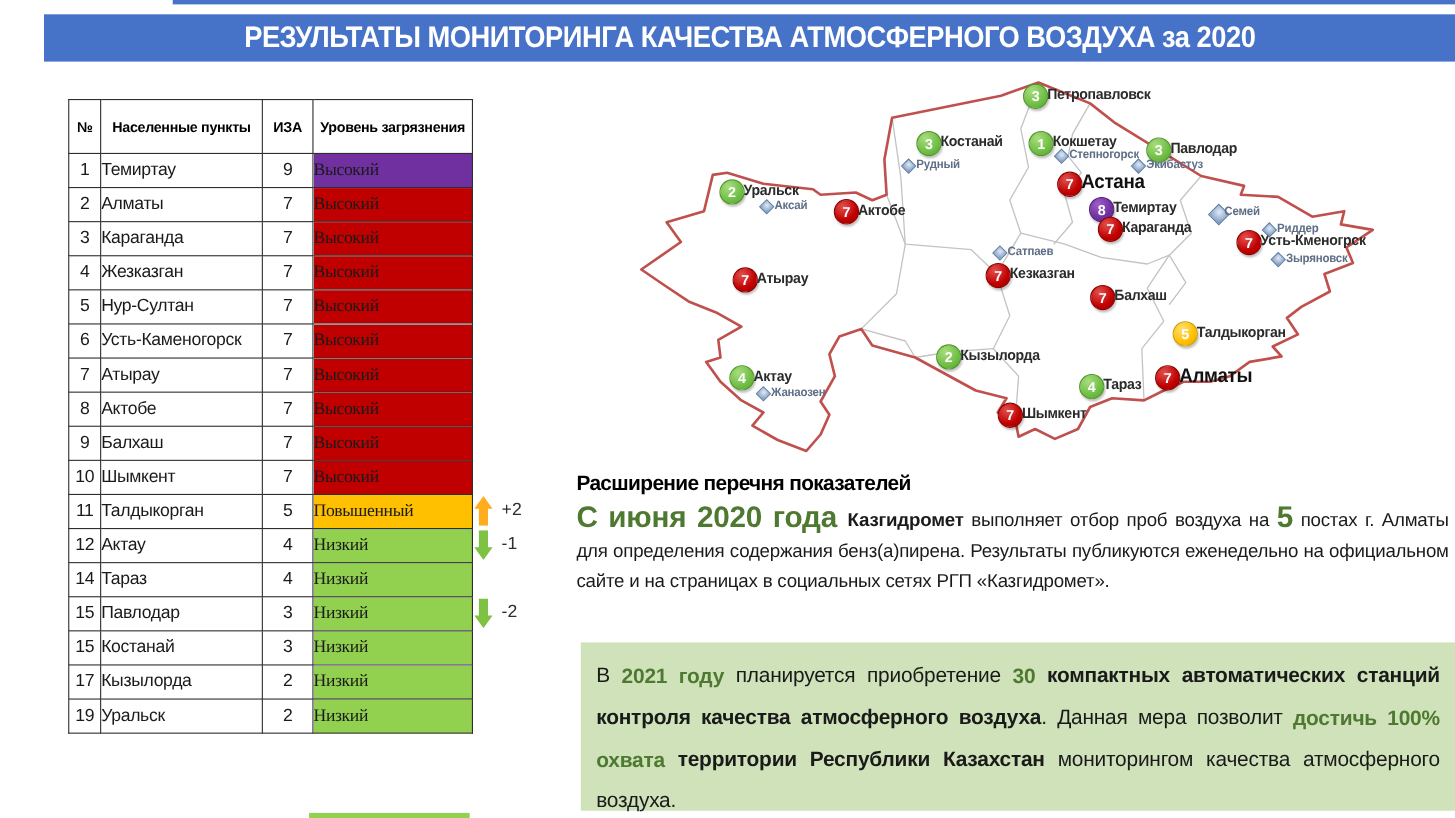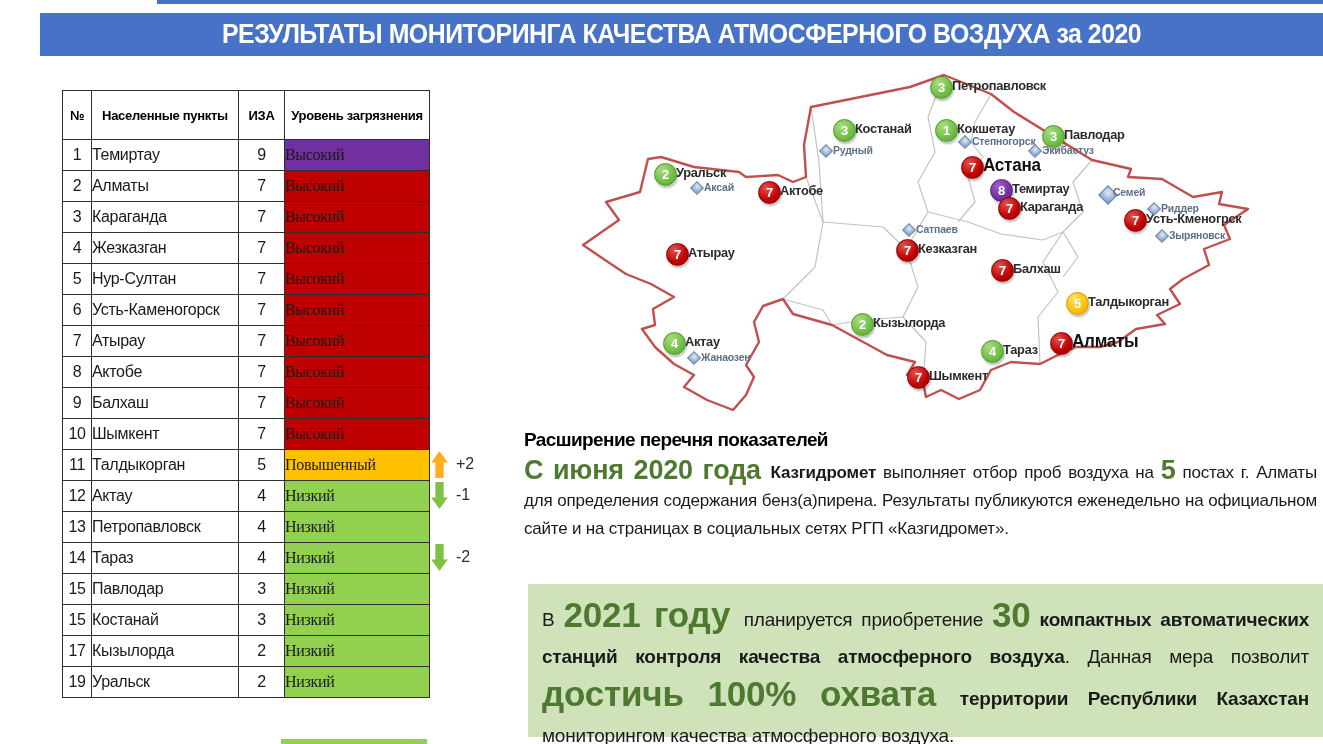--- a/index.html
+++ b/index.html
@@ -53,21 +53,21 @@
     letter-spacing:-.2px;white-space:nowrap;transform:scaleX(.95);transform-origin:left;}
   
   .sec-head{position:absolute;left:524px;top:429px;font-size:19px;font-weight:bold;color:#000;
     letter-spacing:-.6px;margin:0;}
   .para{position:absolute;left:524px;top:456px;width:793px;font-size:17px;line-height:28px;
     color:#1a1a1a;text-align:justify;letter-spacing:-.2px;margin:0;}
   .para .seg-green-big{font-size:27px;line-height:28px;}
   .infobox{position:absolute;left:528px;top:584px;width:767px;height:129px;background:#CFE2BA;
     padding:12px 14px;}
   .infobox p{margin:0;font-size:19px;line-height:37px;color:#1a1a1a;text-align:justify;letter-spacing:-.2px;}
-  .infobox .seg-green-big{font-size:35px;line-height:37px;}
+  .infobox .seg-green-big{font-size:19px;line-height:37px;}
   .seg-bold{font-weight:bold;}
   .seg-green-big{font-weight:bold;color:#4E7931;vertical-align:-1px;}
 </style>
 </head>
 <body>
 
 <div class="top-accent"></div>
 <div class="header-bar">
   <span>РЕЗУЛЬТАТЫ МОНИТОРИНГА КАЧЕСТВА АТМОСФЕРНОГО ВОЗДУХА за 2020</span>
 </div>
@@ -144,26 +144,20 @@
       </tr>
       <tr>
         <td class="c-num">11</td>
         <td class="c-city">Талдыкорган</td>
         <td class="c-iza">5</td>
         <td class="c-level" style="background: rgb(255, 192, 0);">Повышенный</td>
       </tr>
       <tr>
         <td class="c-num">12</td>
         <td class="c-city">Актау</td>
-        <td class="c-iza">4</td>
-        <td class="c-level" style="background: rgb(146, 208, 80);">Низкий</td>
-      </tr>
-      <tr>
-        <td class="c-num">13</td>
-        <td class="c-city">Петропавловск</td>
         <td class="c-iza">4</td>
         <td class="c-level" style="background: rgb(146, 208, 80);">Низкий</td>
       </tr>
       <tr>
         <td class="c-num">14</td>
         <td class="c-city">Тараз</td>
         <td class="c-iza">4</td>
         <td class="c-level" style="background: rgb(146, 208, 80);">Низкий</td>
       </tr>
       <tr>

